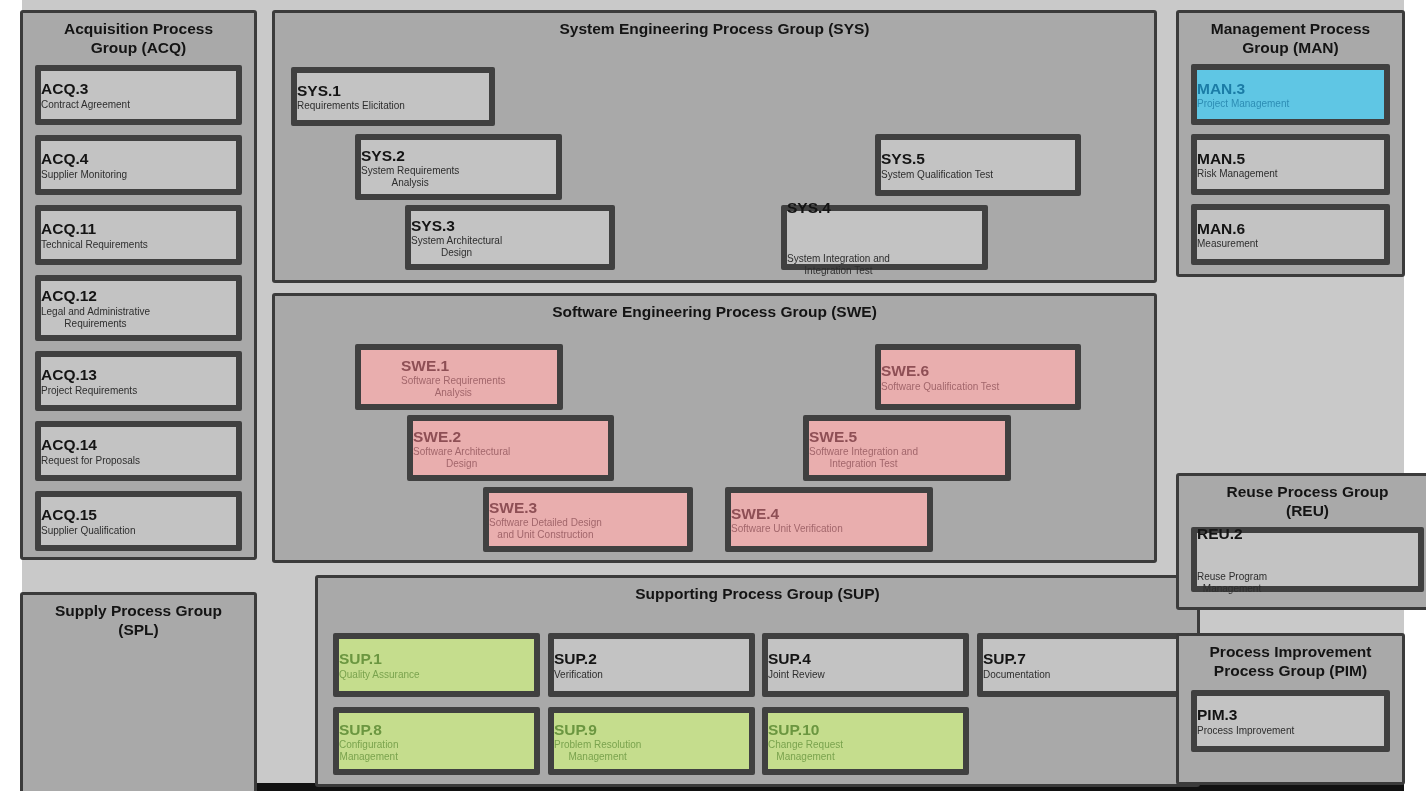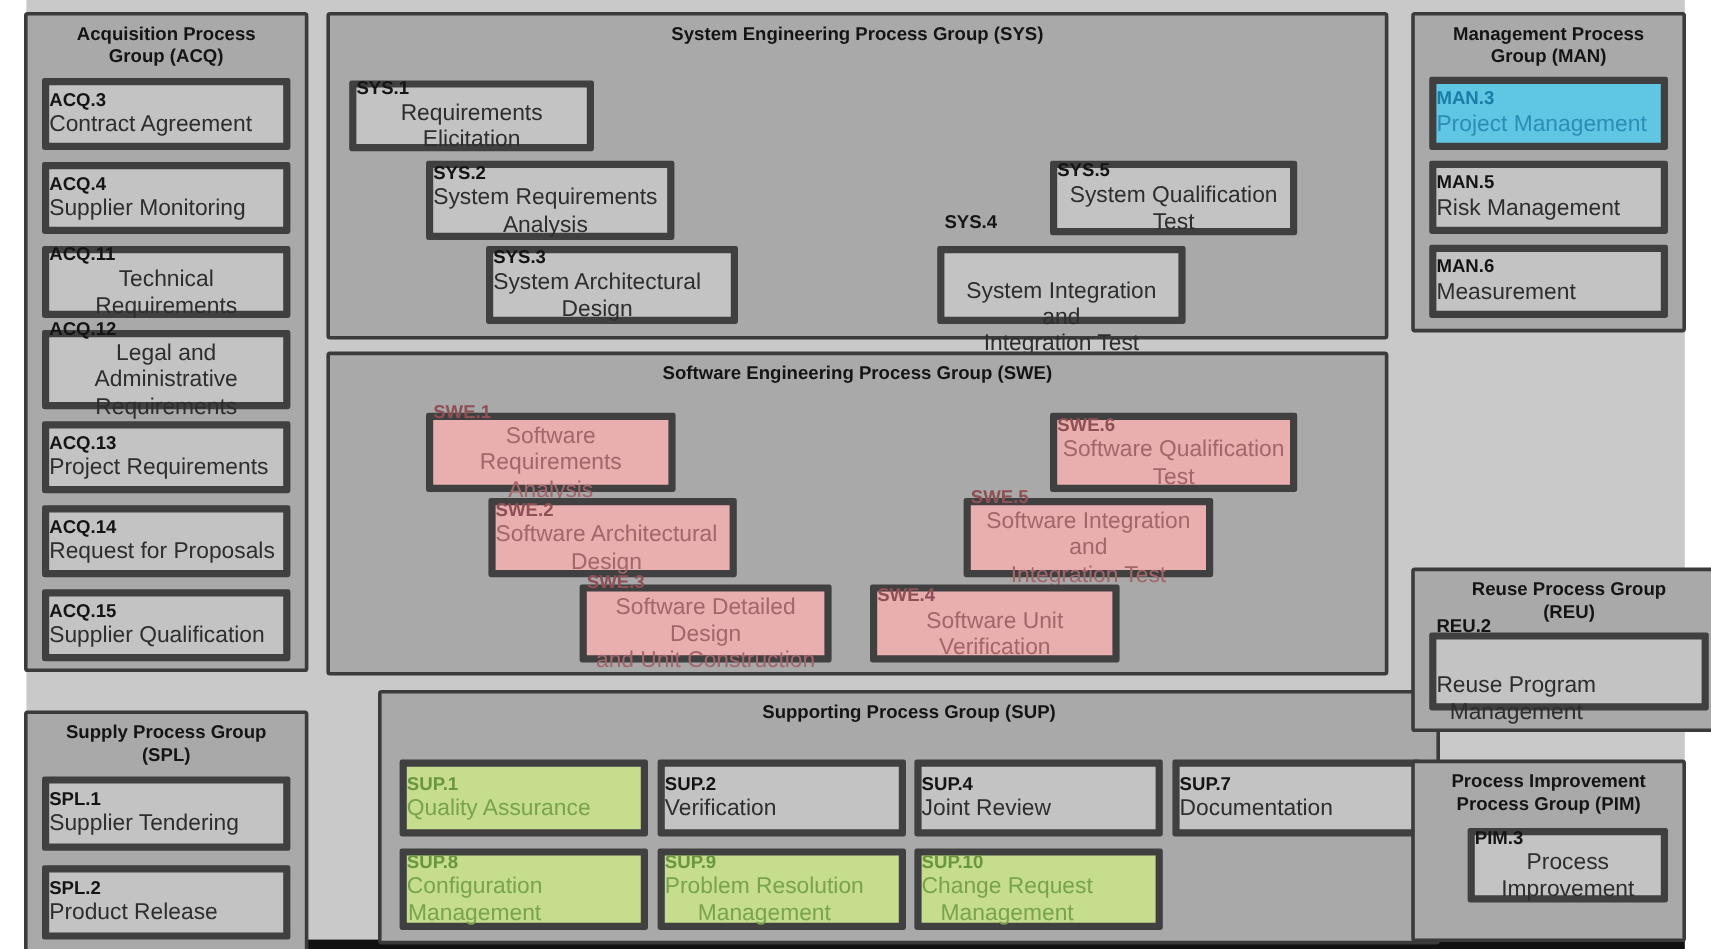--- a/index.html
+++ b/index.html
@@ -27,21 +27,21 @@
   }
   .col{display:flex;flex-direction:column;gap:10px;padding:7px 12px 0 12px;}
   .pbox{
     box-sizing:border-box;
     background:var(--box-gray,#c3c3c3);
     border:6px solid #404040;border-radius:2px;
     display:flex;flex-direction:column;align-items:flex-start;justify-content:center;
     text-align:center;flex:0 0 auto;
   }
   .pbox .code{font-weight:bold;font-size:15.5px;line-height:1.25;color:#141414;}
-  .pbox .label{font-size:19px;line-height:1.18;color:#2e2e2e;white-space:pre-line;}
+  .pbox .label{font-size:10px;line-height:1.18;color:#2e2e2e;white-space:pre-line;}
   .pink{background:var(--highlight-pink,#e9aeae);}
   .pink .code{color:#8e4f55;}
   .pink .label{color:#a2666b;}
   .green{background:var(--highlight-green,#c5dd8d);}
   .green .code{color:#6b9640;}
   .green .label{color:#7aa34e;}
   .blue{background:var(--highlight-blue,#5fc6e4);}
   .blue .code{color:#1b7ca6;}
   .blue .label{color:#2d8db4;}
 </style>
@@ -83,30 +83,20 @@
     <div class="pbox" style="height:60px;">
       <div class="code">ACQ.15</div>
       <div class="label">Supplier Qualification</div>
     </div>
   </div>
 </div>
 
 <div class="group" style="left:20px;top:577px;width:237px;height:209px;margin-top:15px;">
   <div class="group-title">Supply Process Group
 (SPL)</div>
-  <div class="col" style="gap:12px;">
-    <div class="pbox" style="height:62px;">
-      <div class="code">SPL.1</div>
-      <div class="label">Supplier Tendering</div>
-    </div>
-    <div class="pbox" style="height:62px;">
-      <div class="code">SPL.2</div>
-      <div class="label">Product Release</div>
-    </div>
-  </div>
 </div>
 
 <div class="group" style="left:272px;top:10px;width:885px;height:273px;">
   <div class="group-title">System Engineering Process Group (SYS)</div>
   <div class="pbox abs" style="left:16px;top:54px;width:204px;height:59px;">
     <div class="code">SYS.1</div>
     <div class="label">Requirements Elicitation</div>
   </div>
   <div class="pbox abs" style="left:80px;top:121px;width:207px;height:66px;">
     <div class="code">SYS.2</div>
@@ -124,21 +114,21 @@
   </div>
   <div class="pbox abs" style="left:506px;top:192px;width:207px;height:65px;gap:36px;">
     <div class="code">SYS.4</div>
     <div class="label">System Integration and
 Integration Test</div>
   </div>
 </div>
 
 <div class="group" style="left:272px;top:293px;width:885px;height:270px;">
   <div class="group-title">Software Engineering Process Group (SWE)</div>
-  <div class="pbox pink abs" style="left:80px;top:48px;width:208px;height:66px;">
+  <div class="pbox pink abs" style="left:80px;top:48px;width:208px;height:66px;padding-left:40px;">
     <div class="code">SWE.1</div>
     <div class="label">Software Requirements
 Analysis</div>
   </div>
   <div class="pbox pink abs" style="left:132px;top:119px;width:207px;height:66px;">
     <div class="code">SWE.2</div>
     <div class="label">Software Architectural
 Design</div>
   </div>
   <div class="pbox pink abs" style="left:208px;top:191px;width:210px;height:65px;">
@@ -223,19 +213,19 @@
       <div class="code">REU.2</div>
       <div class="label">Reuse Program
 Management</div>
     </div>
   </div>
 </div>
 
 <div class="group" style="left:1176px;top:633px;width:229px;height:152px;">
   <div class="group-title">Process Improvement
 Process Group (PIM)</div>
-  <div class="col" style="padding-top:9px;margin-left:32px;">
+  <div class="col" style="padding-top:9px;">
     <div class="pbox" style="height:62px;">
       <div class="code">PIM.3</div>
       <div class="label">Process Improvement</div>
     </div>
   </div>
 </div>
 
 </body></html>

